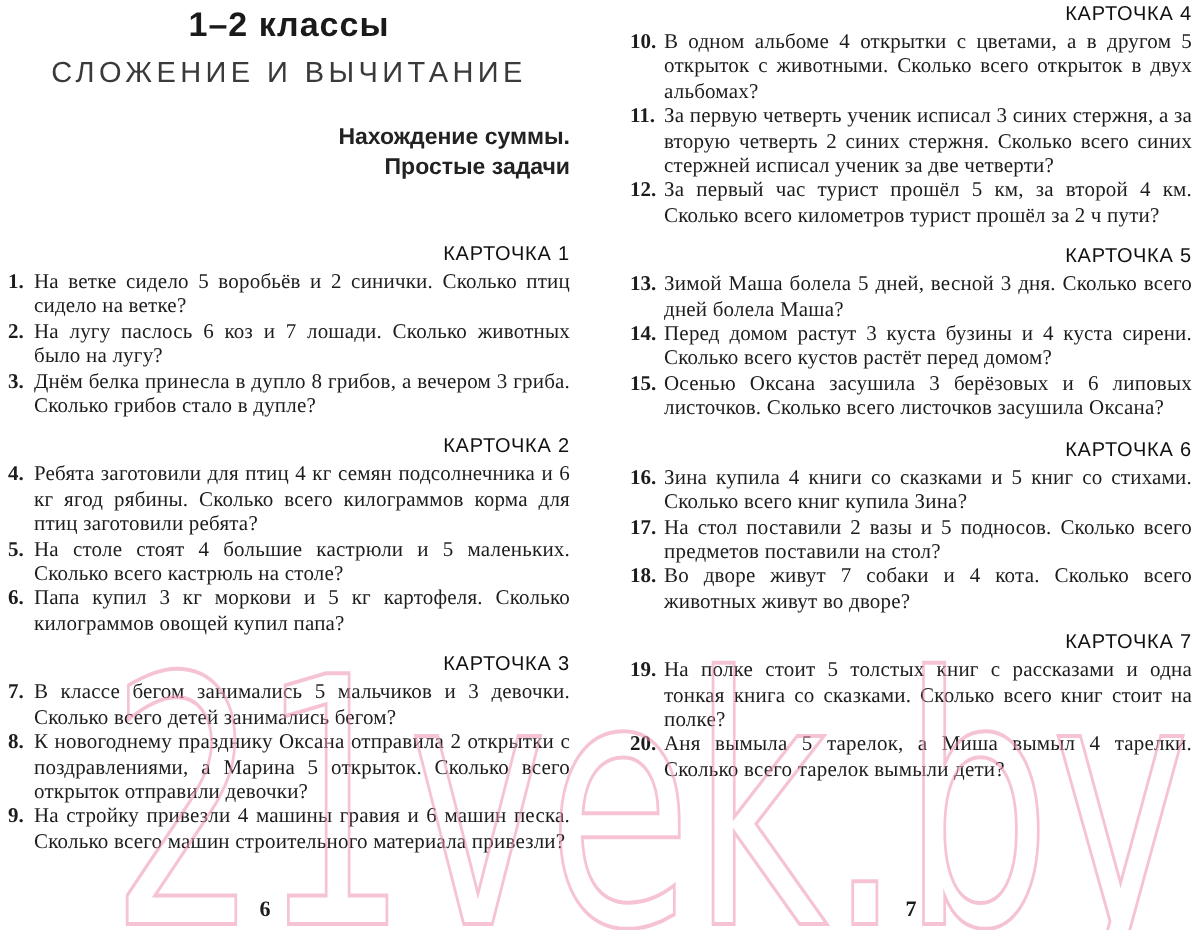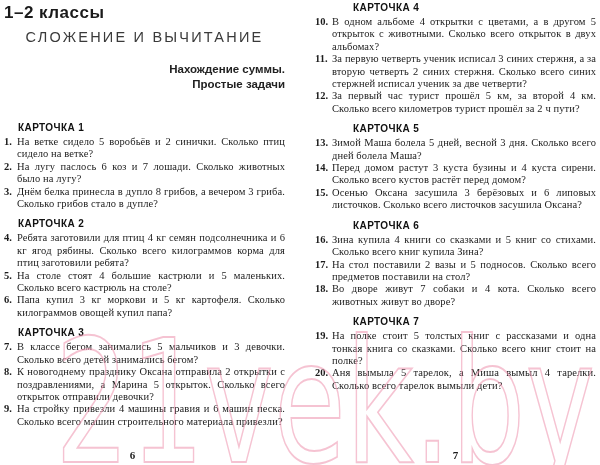--- a/index.html
+++ b/index.html
@@ -16,21 +16,21 @@
     position: absolute;
     top: 0;
     height: 465px;
   }
   .page-left  { left: 4px;   width: 281px; }
   .page-right { left: 315px; width: 281px; }
 
   
   .grade-title {
     margin-top: 3px;
-    text-align: left;
+    text-align: center;
     font-family: "Liberation Sans", sans-serif;
     font-size: 17px;
     font-weight: 700;
     letter-spacing: 0.5px;
     color: #1a1a1a;
   }
   .section-title {
     margin-top: 6px;
     text-align: center;
     font-family: "Liberation Sans", sans-serif;
@@ -49,25 +49,26 @@
     color: #222;
   }
 
   .cards { margin-top: 30px; }
   .page-right .cards { margin-top: 2px; }
 
   .card { margin-bottom: 8px; }
   .card-title {
     font-family: "Liberation Sans", sans-serif;
     font-size: 10px;
-    font-weight: 700;
+    font-weight: 400;
     letter-spacing: 0.4px;
     line-height: 12px;
     color: #111;
     margin-bottom: 2px;
+    text-align: right;
   }
   .page-left  .card-title { margin-left: 14px; }
   .page-right .card-title { margin-left: 38px; }
 
   .item {
     display: flex;
     align-items: flex-start;
   }
   .item-num {
     flex: 0 0 auto;

